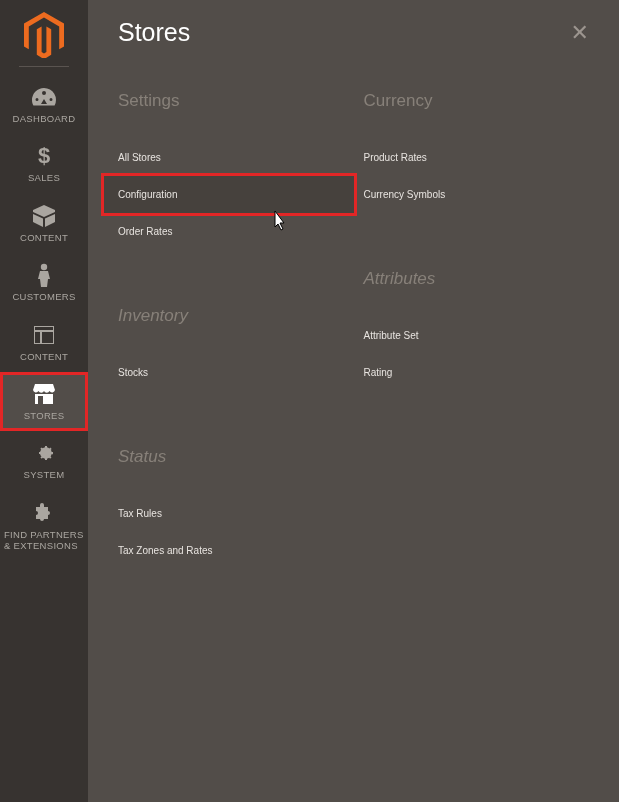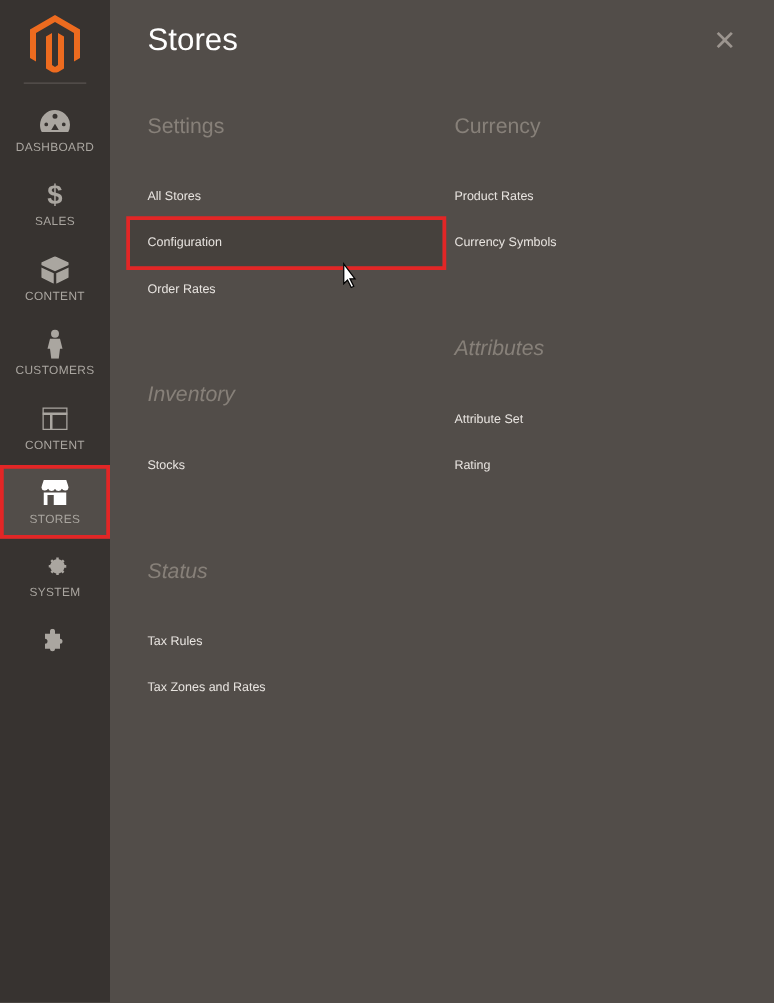--- a/index.html
+++ b/index.html
@@ -218,20 +218,21 @@
     </span>
     <span class="nav-label">SYSTEM</span>
   </div>
 
   <div class="nav-item">
     <span class="nav-icon">
       <svg width="20" height="20" viewBox="0 0 20 20">
           <path fill="#aaa6a0" d="M8 0a2 2 0 0 0-2 2v2H2v4a2 2 0 1 1 0 4v4h4a2 2 0 1 0 4 0h4v-4a2 2 0 1 0 0-4V4h-4V2a2 2 0 0 0-2-2z"></path>
         </svg>
     </span>
+    <span class="nav-label">FIND PARTNERS &amp; EXTENSIONS</span>
   </div>
 </div>
 
 <div class="panel">
   <div class="panel-header">
     <div class="panel-title">Stores</div>
     <div class="close-btn">
       <span>✕</span>
     </div>
   </div>

